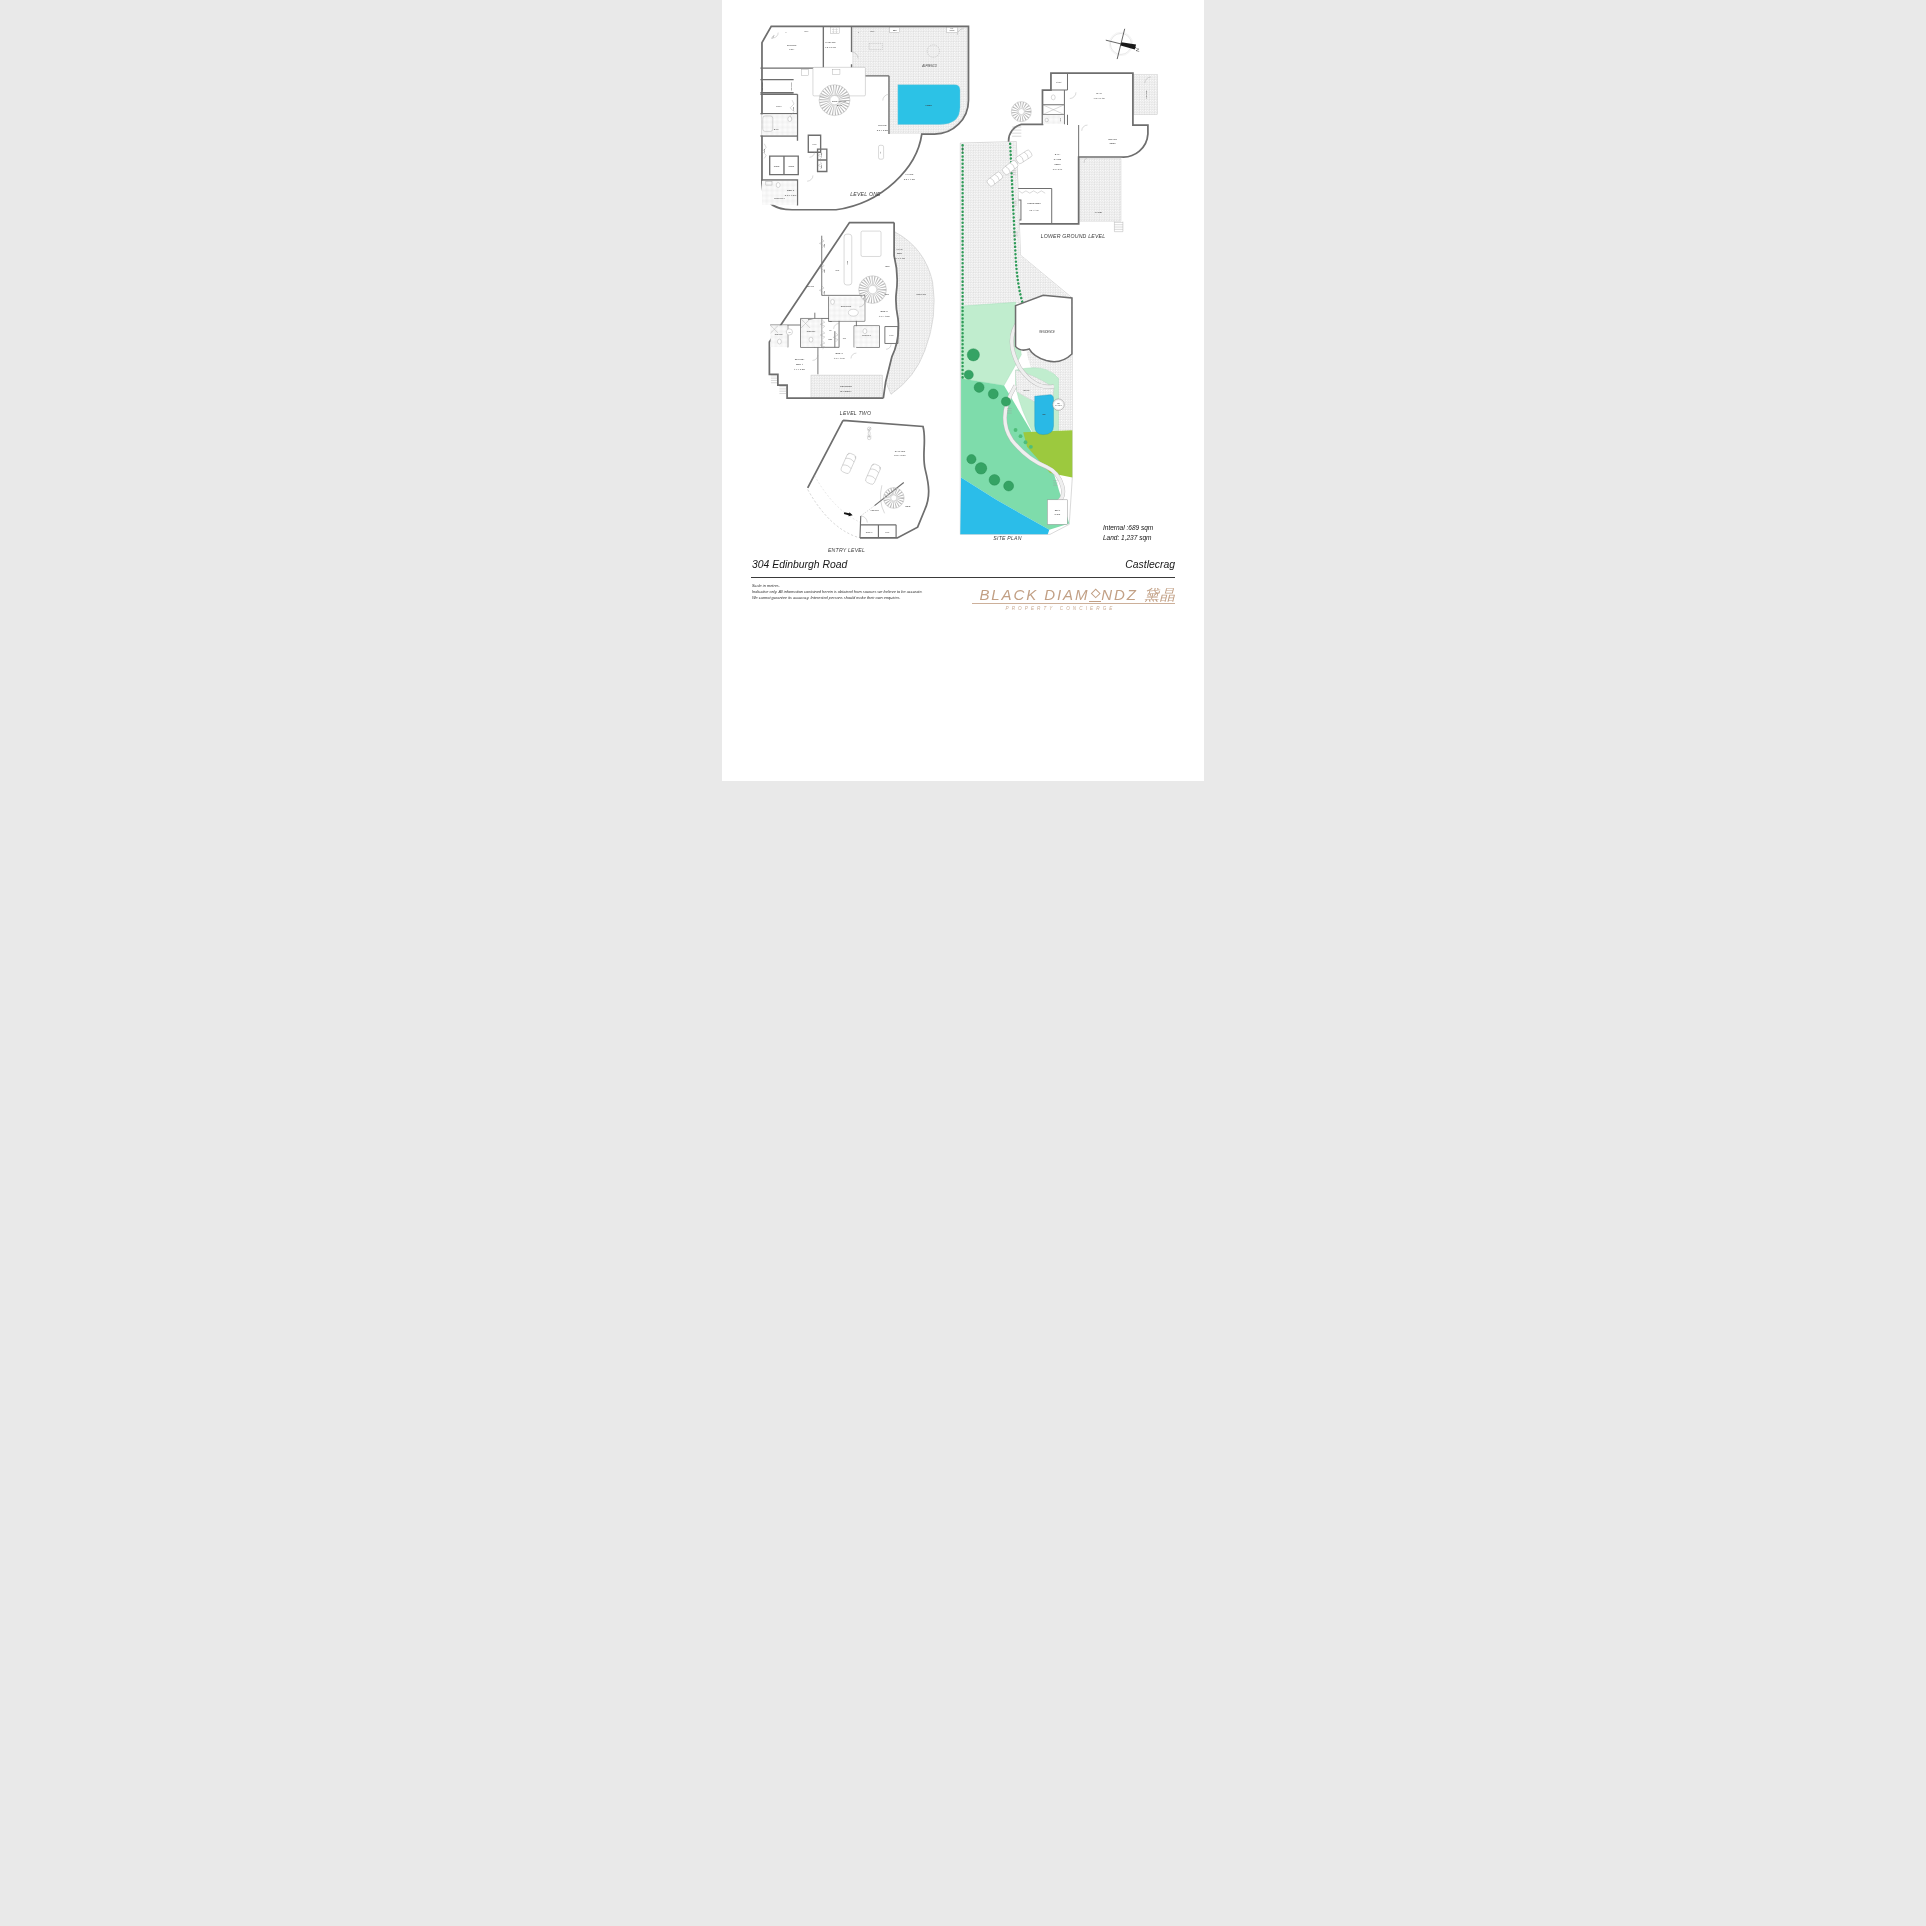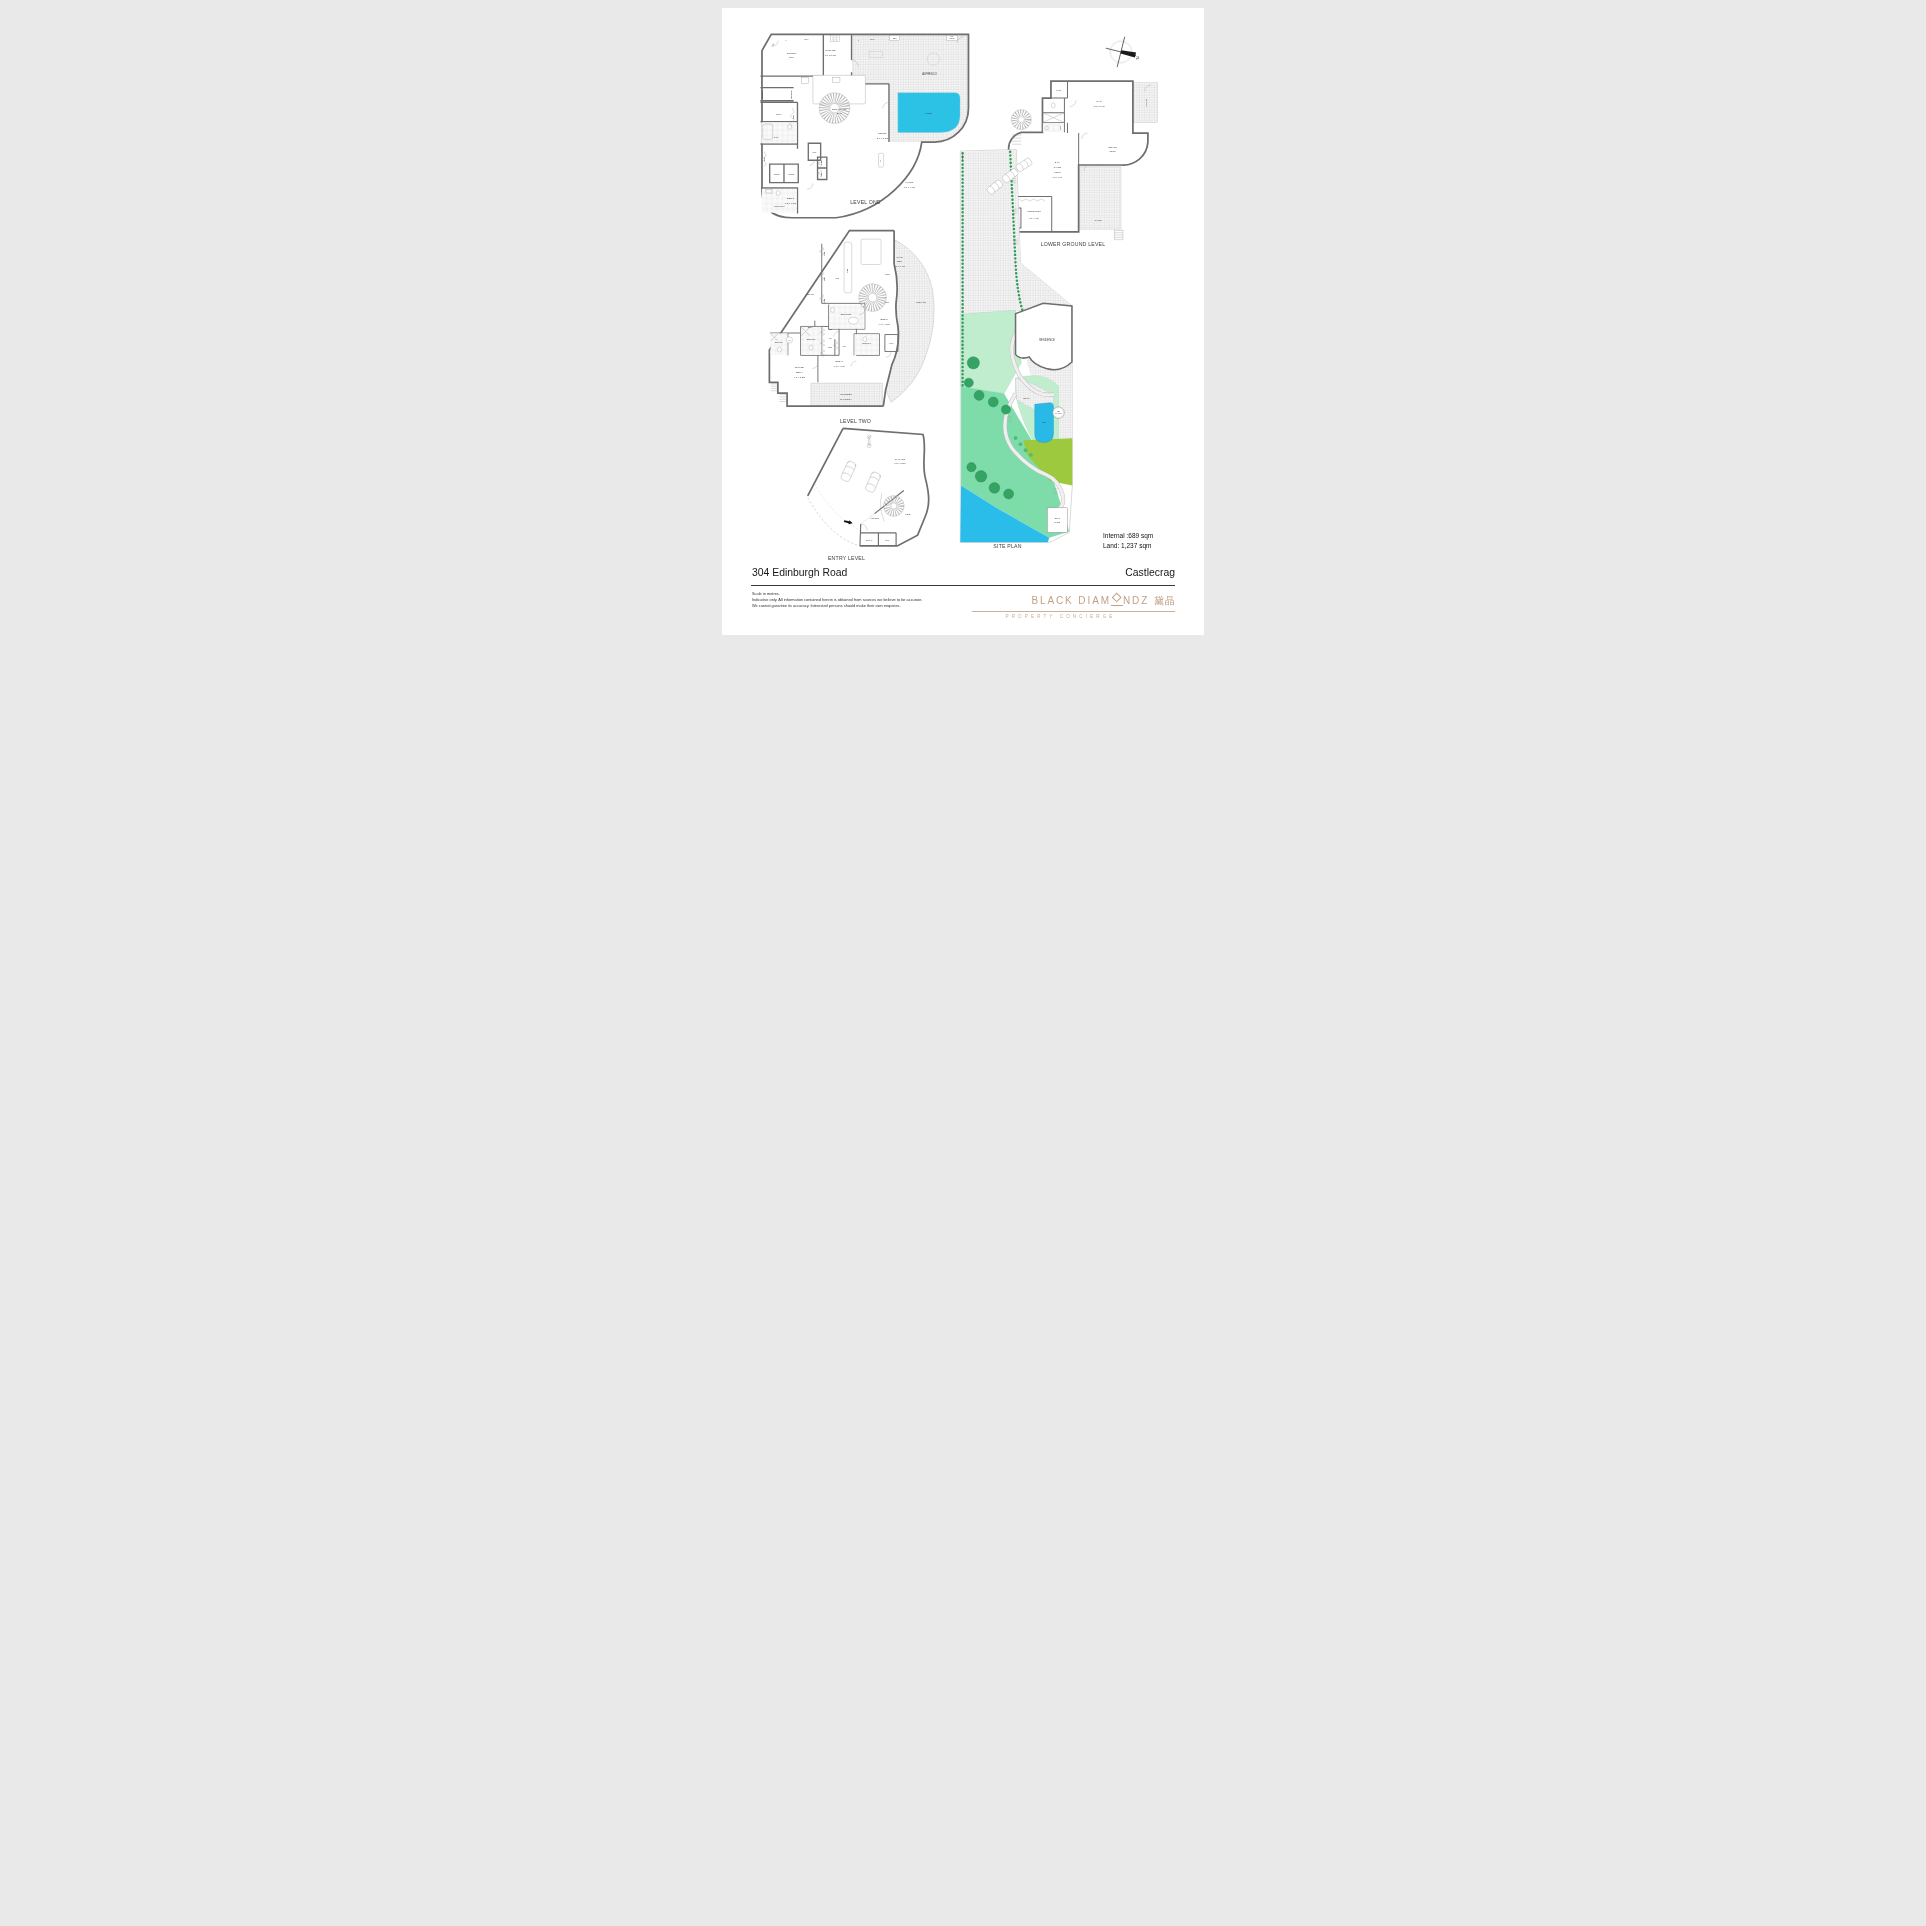--- a/index.html
+++ b/index.html
@@ -1,35 +1,35 @@
 <!DOCTYPE html>
 <html style="font-size:6.2px"><head>
 <meta charset="utf-8">
 <style>
   html,body{margin:0;padding:0;background:#e9e9e9;}
-  .page{position:relative;width:482px;height:627px;background:#ffffff;margin:8px auto;
-        font-family:"Liberation Sans",sans-serif;overflow:hidden;}
+  .page{position:relative;width:482px;height:781px;background:#ffffff;margin:0 auto;
+        font-family:"Liberation Sans",sans-serif;overflow:hidden;font-style:italic;}
   .abs{position:absolute;}
   svg text{font-family:"Liberation Sans",sans-serif;fill:#3b3b3b;}
   .wall{stroke:#6e6e6e;fill:none;}
   .thin{stroke:#9e9e9e;fill:none;stroke-width:1;}
   .fix{stroke:#9e9e9e;fill:#ffffff;stroke-width:1;}
   .treads{fill:none;stroke:#b8b8b8;stroke-dasharray:2.2 3.2;}
   .l7{font-size:7px;text-anchor:middle;}
   .l6{font-size:6.3px;text-anchor:middle;}
   .l5{font-size:5.2px;text-anchor:middle;}
   .l4{font-size:4.3px;text-anchor:middle;}
   .l3{font-size:3.4px;text-anchor:middle;}
   .cap{font-size:5.2px;color:#3d3d3d;letter-spacing:0.2px;text-align:center;}
   .addr{font-size:10.4px;color:#161616;}
   .suburb{font-size:10.4px;color:#161616;text-align:left;}
   .areas{font-size:6.5px;color:#111;line-height:1.55;}
   .rule{height:1.2px;background:#3a3a3a;}
   .disc{font-size:3.9px;color:#2f2f2f;line-height:1.55;}
-  .brand{font-size:10px;letter-spacing:1.9px;color:#c2a085;white-space:nowrap;text-align:right;}
+  .brand{font-size:15px;letter-spacing:1.9px;color:#c2a085;white-space:nowrap;text-align:right;}
   .brand .cn{letter-spacing:0.8px;}
   .dz-ow{display:inline-block;padding:0 0.8px 1.2px 0.8px;border-bottom:0.8px solid #c2a085;line-height:0;}
   .dz-o{display:inline-block;width:5.4px;height:5.4px;border:0.8px solid #c2a085;transform:rotate(45deg);margin:0 1.5px 2.3px 1.5px;}
   .goldrule{height:0.6px;background:#cdb09a;}
   .tagline{font-size:4.6px;letter-spacing:3.1px;color:#c9ab93;text-align:center;}
 </style>
 </head>
 <body>
 
 <div class="page">

